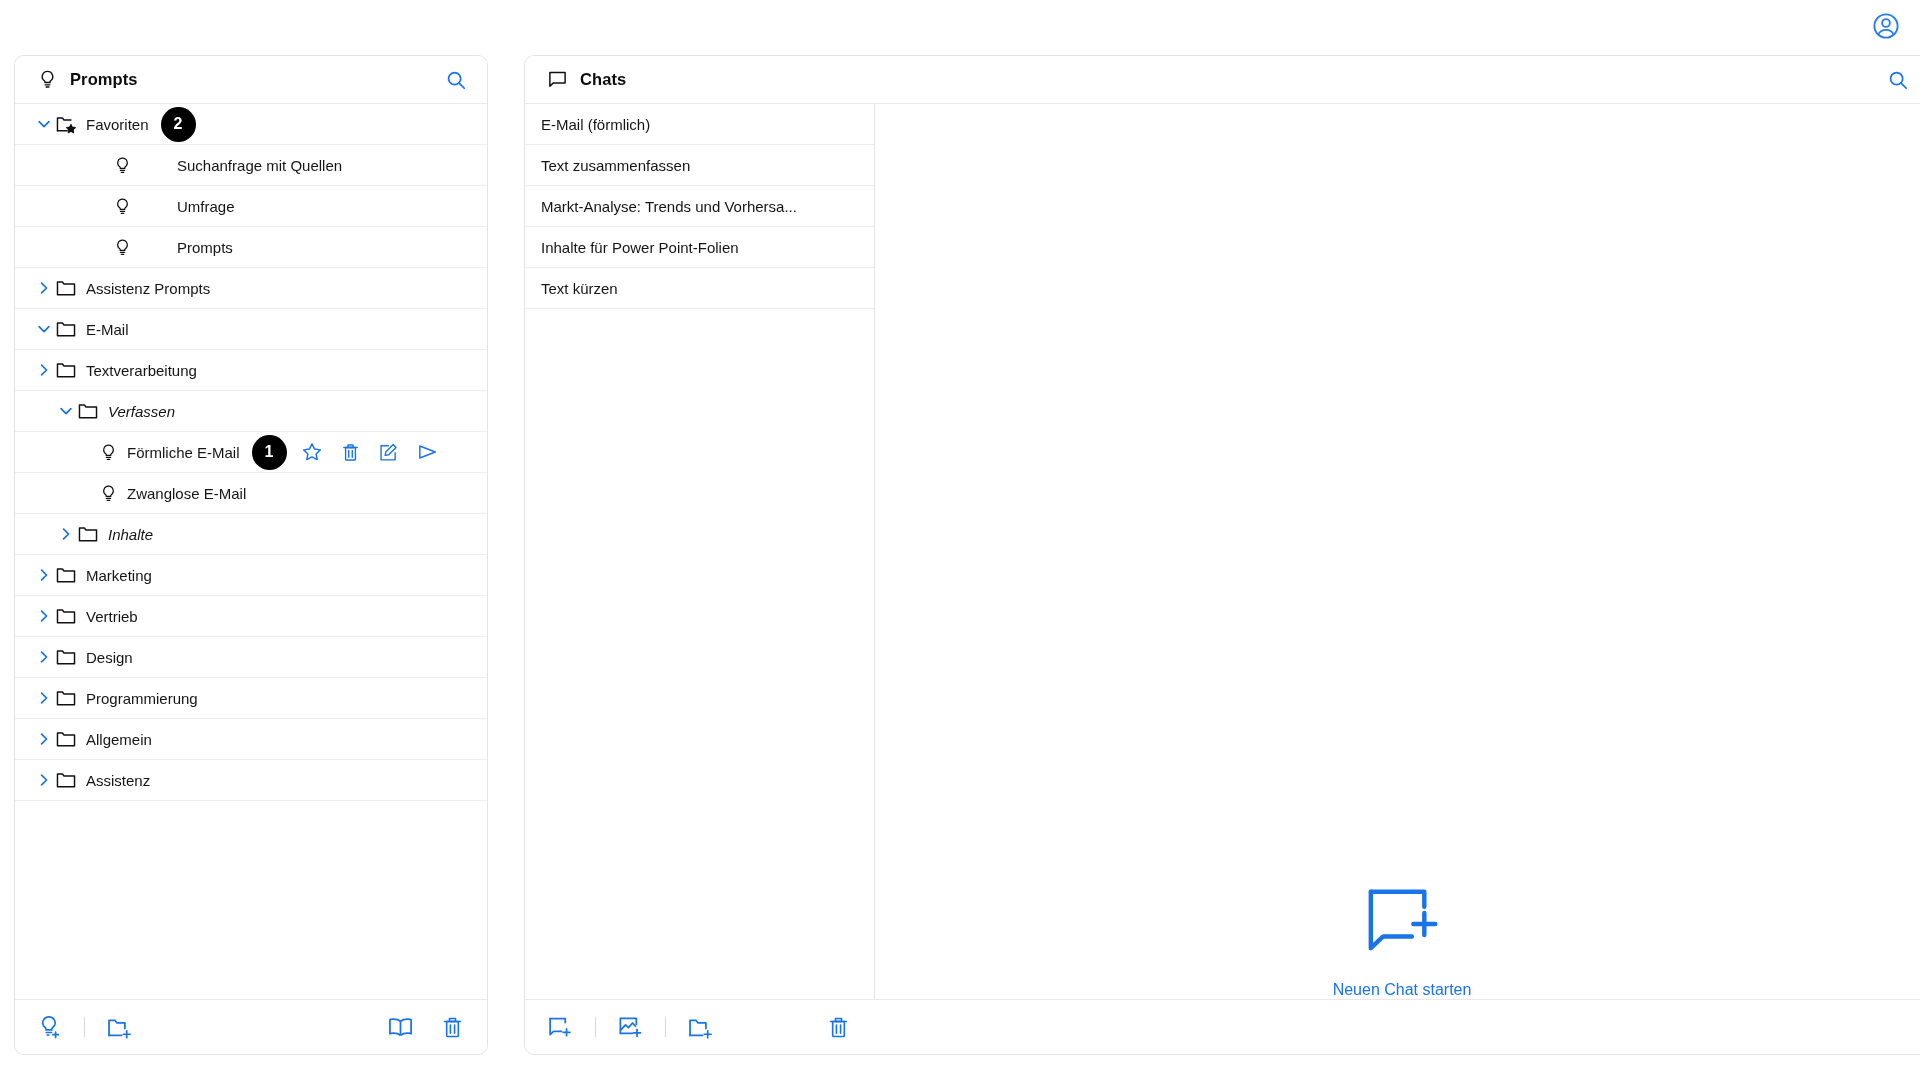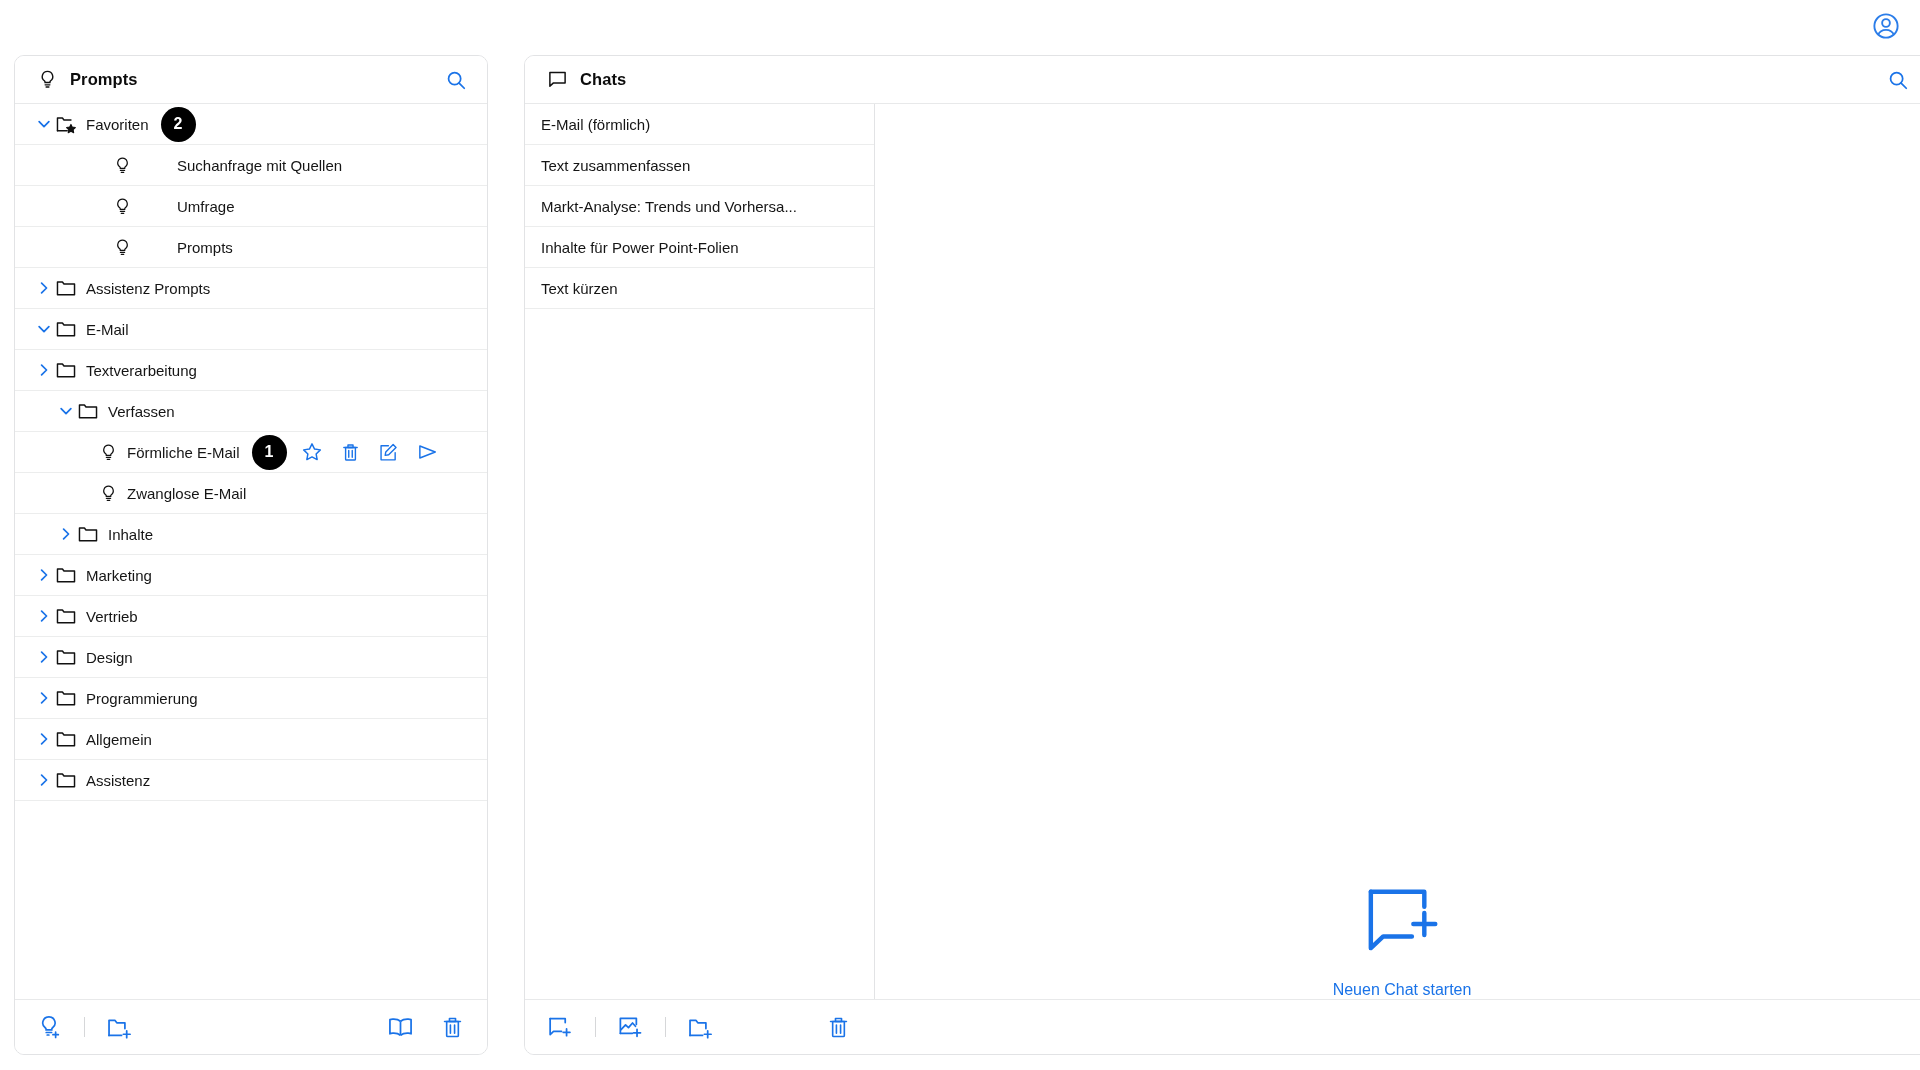--- a/index.html
+++ b/index.html
@@ -60,21 +60,21 @@
     cursor:pointer;
     background:#fff;
   }
   .row .twisty { width:22px; display:flex; align-items:center; justify-content:center; flex:0 0 22px; }
   .row .twisty.empty { visibility:hidden; }
   .row .nodeicon { display:flex; align-items:center; margin-right:9px; flex:0 0 auto; }
   .row .label { font-size:15px; color:#151515; white-space:nowrap; }
 
   .depth0 { padding-left:18px; }
   .depth1 { padding-left:40px;gap:36px; }
-  .depth2 { padding-left:40px; }
+  .depth2 { padding-left:40px;font-style:italic; }
   .depth3 { padding-left:62px; }
 
   .badge {
     display:inline-flex; align-items:center; justify-content:center;
     width:35px; height:35px; border-radius:50%;
     background:#000; color:#fff;
     font-size:16px; font-weight:bold;
     margin-left:12px; flex:0 0 35px;
     position:relative; z-index:5;
   }

